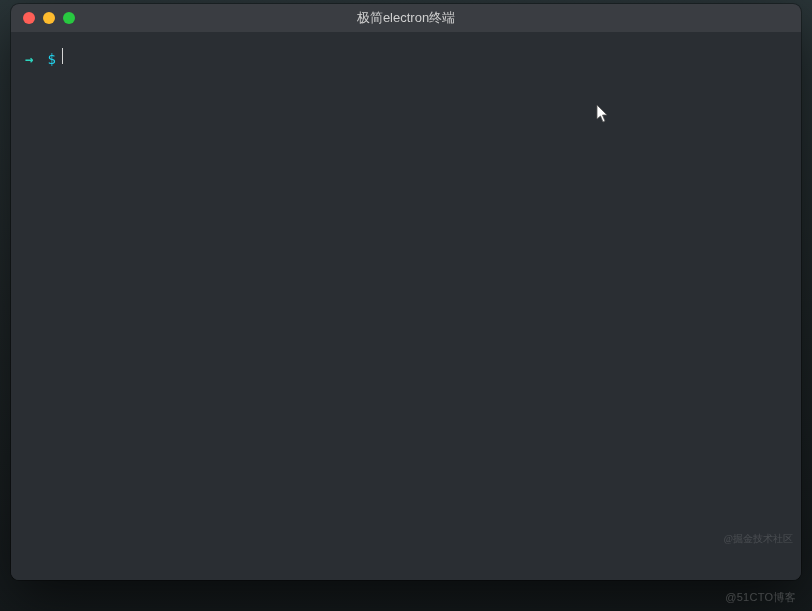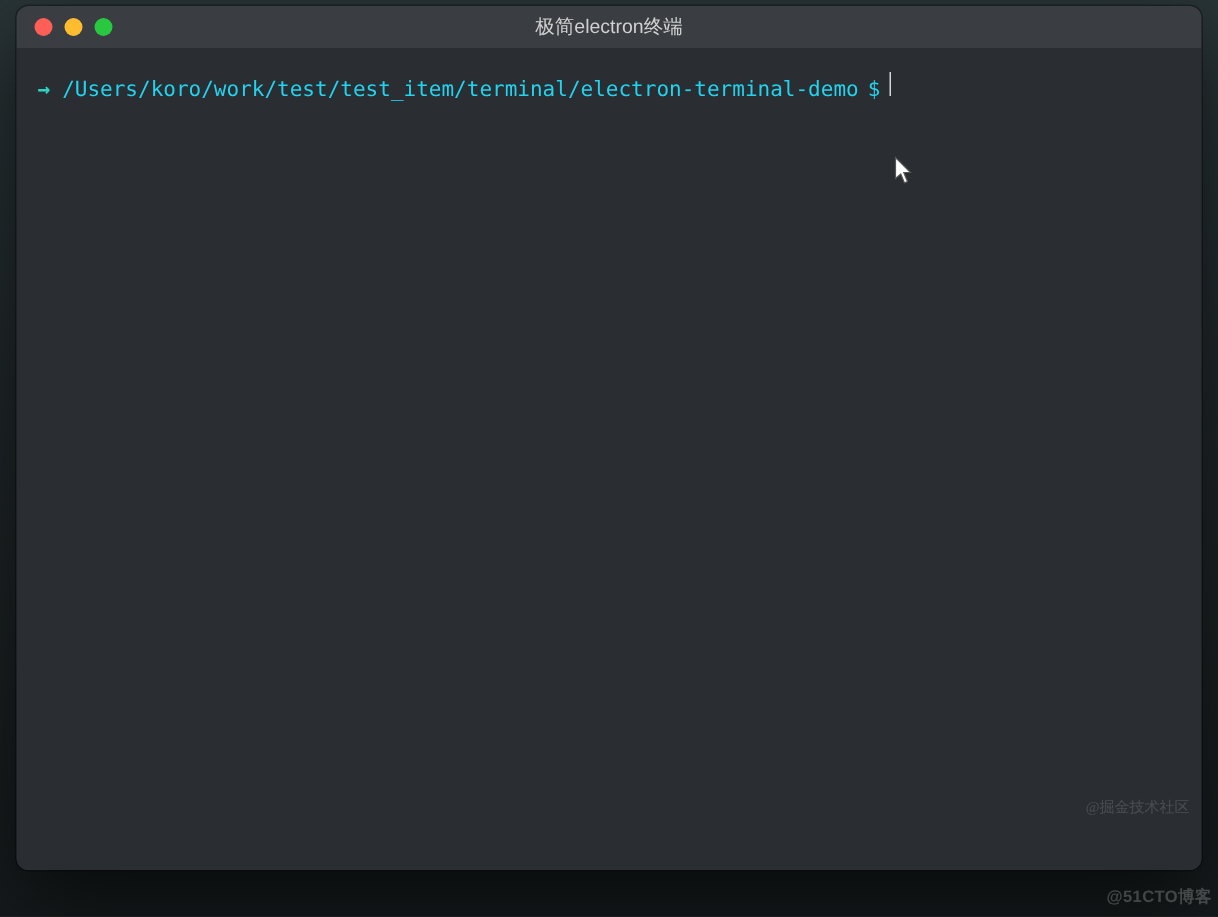--- a/index.html
+++ b/index.html
@@ -127,26 +127,25 @@
     
     .mouse-cursor {
       position: absolute;
       top: 72px;
       left: 585px;
       pointer-events: none;
     }
     
     .watermark {
       position: absolute;
-      right: 4px;
+      right: 16px;
       bottom: 6px;
       font-size: 11px;
       color: rgba(255,255,255,0.22);
       letter-spacing: 0.3px;
-      font-weight: bold;
     }
     
     .watermark-2 {
       position: absolute;
       right: 8px;
       bottom: 34px;
       font-size: 10px;
       color: rgba(255,255,255,0.15);
       font-family: Liberation Serif, serif;
     }
@@ -163,21 +162,20 @@
         <div class="traffic-light tl-close"></div>
         <div class="traffic-light tl-min"></div>
         <div class="traffic-light tl-max"></div>
       </div>
       <div class="title-text">极简electron终端</div>
     </div>
 
     <div class="terminal-body">
       <div class="prompt-line">
         <span class="arrow">→</span>
-        <span class="cwd">/Users/koro/work/test/test_item/terminal/electron-terminal-demo</span>
         <span class="dollar">$</span>
         <span></span>
         <span class="cursor-caret"></span>
       </div>
 
       <div class="mouse-cursor">
         <svg width="14" height="20" viewBox="0 0 14 20">
           <path d="M1 1 L1 15 L4.5 12 L7 18 L9 17 L6.5 11 L11 11 Z" fill="#ffffff" stroke="#555" stroke-width="0.8"></path>
         </svg>
       </div>

